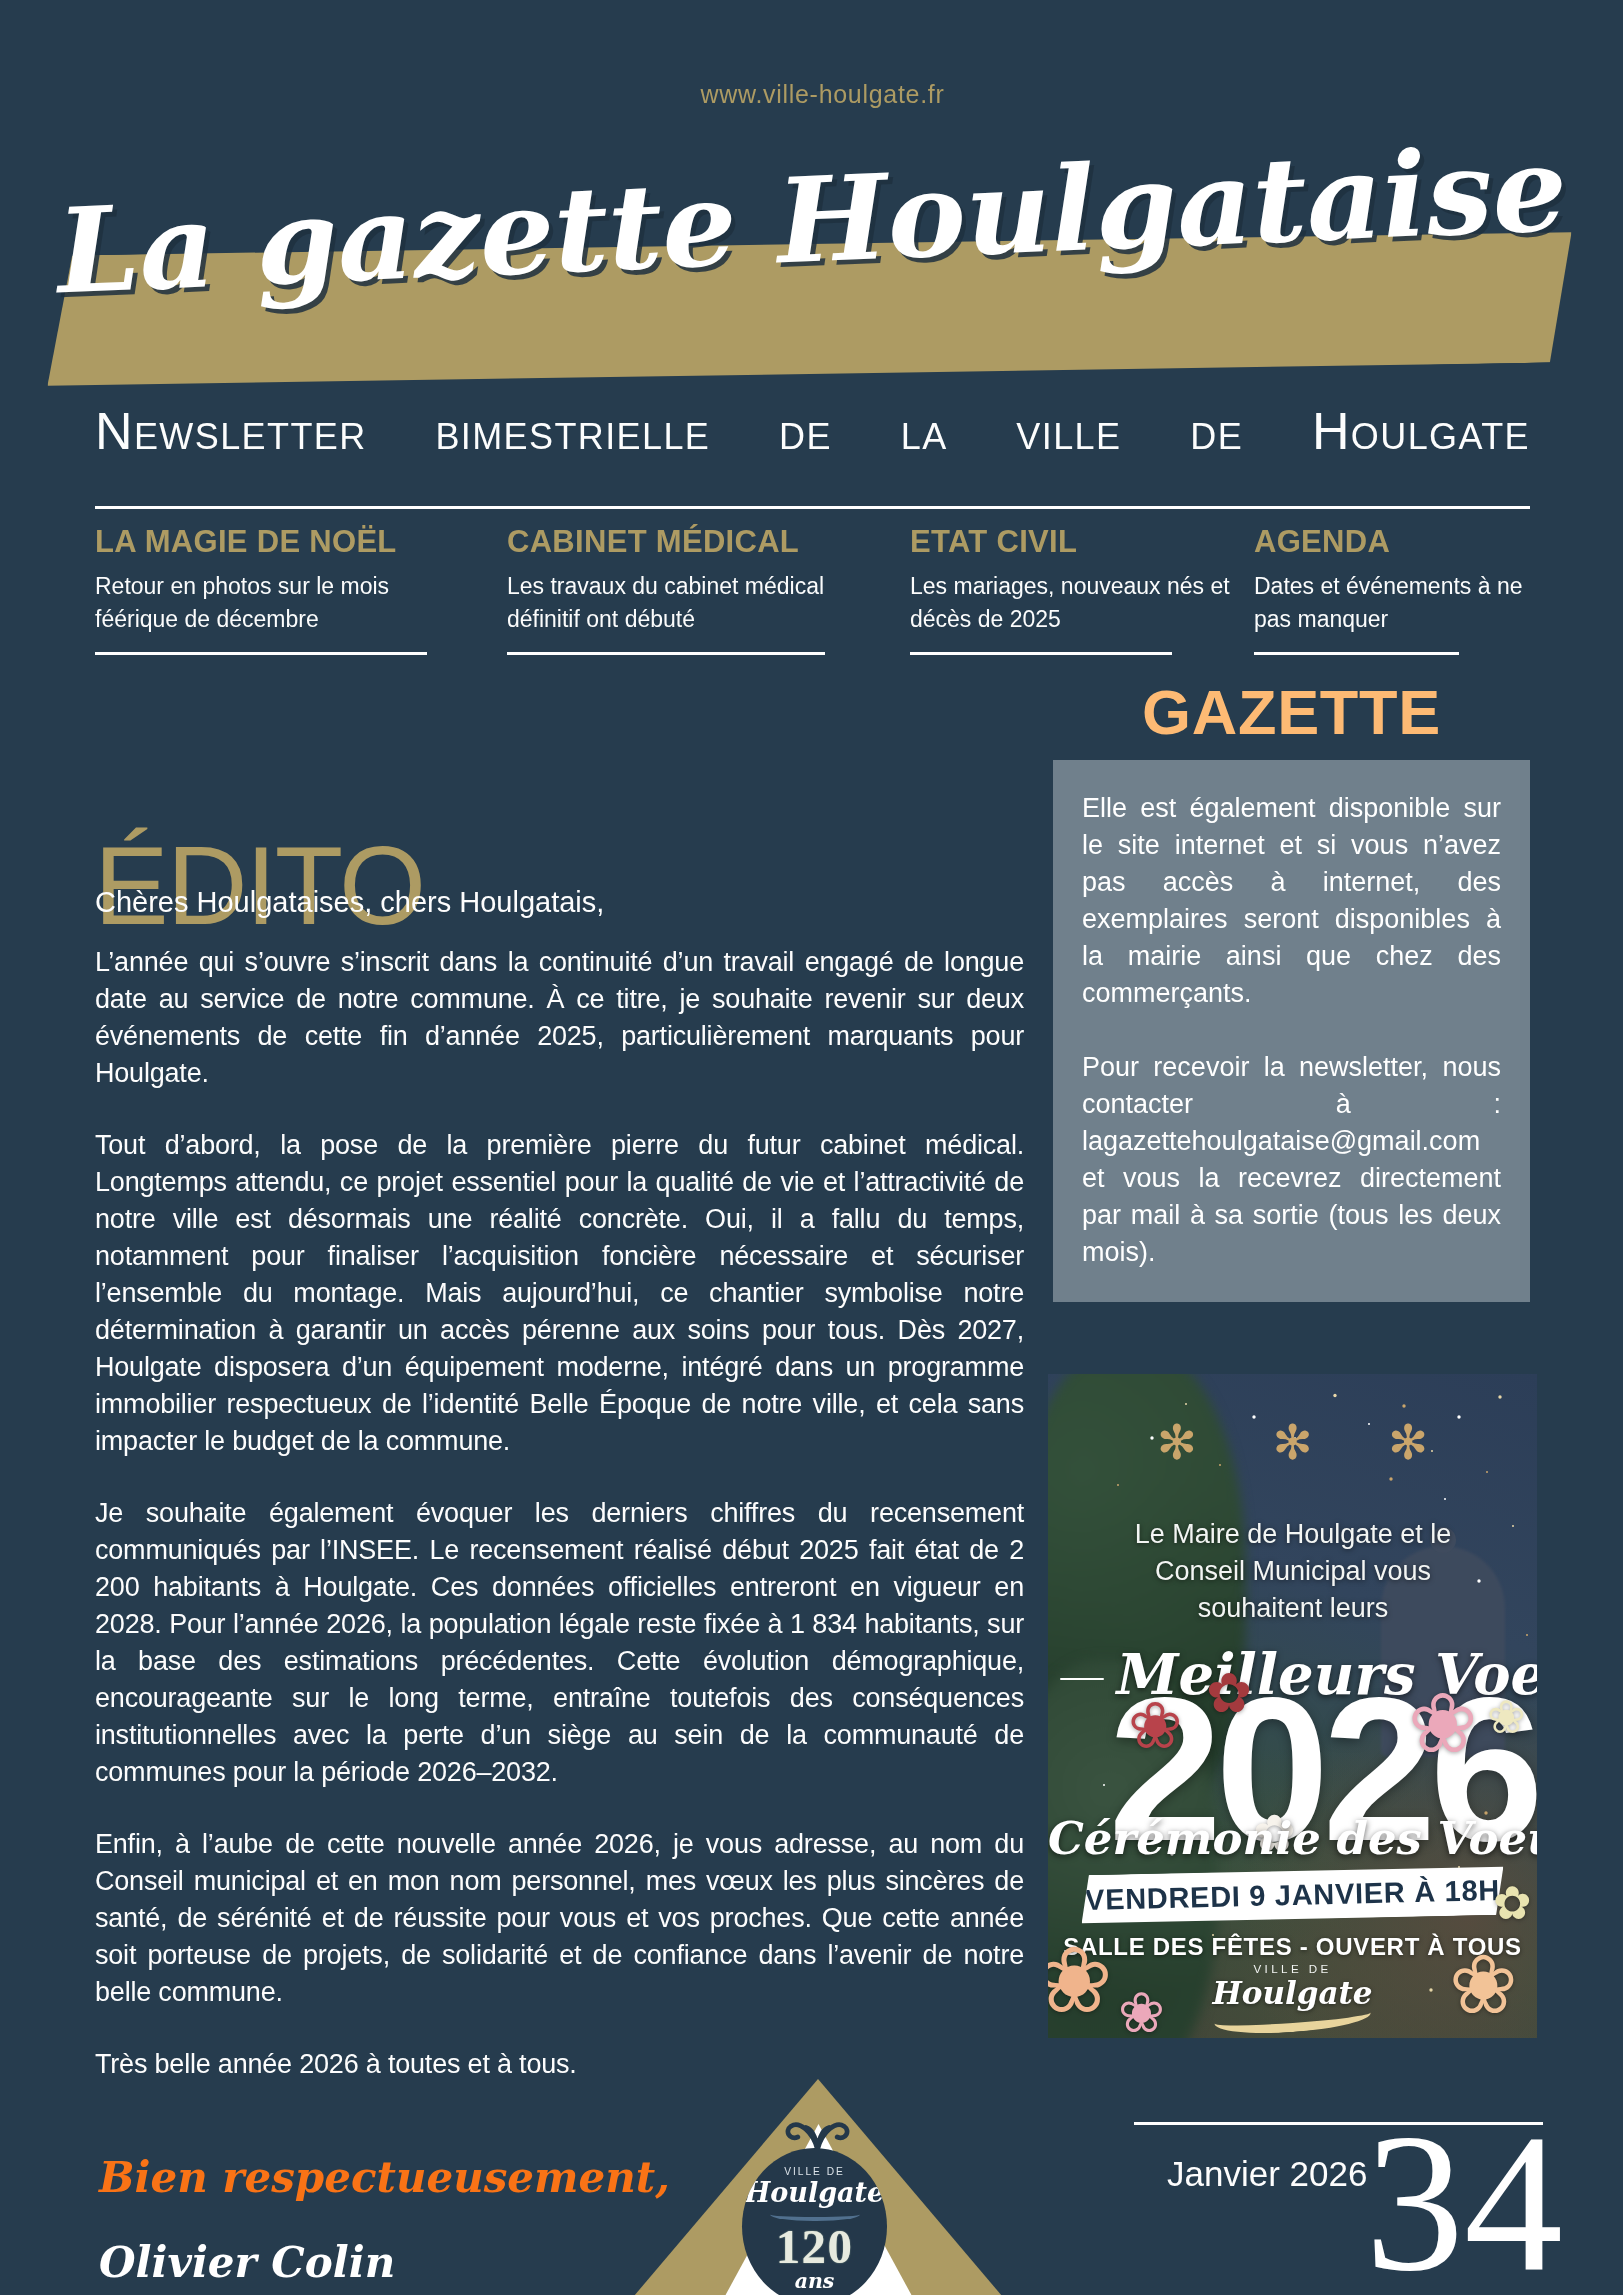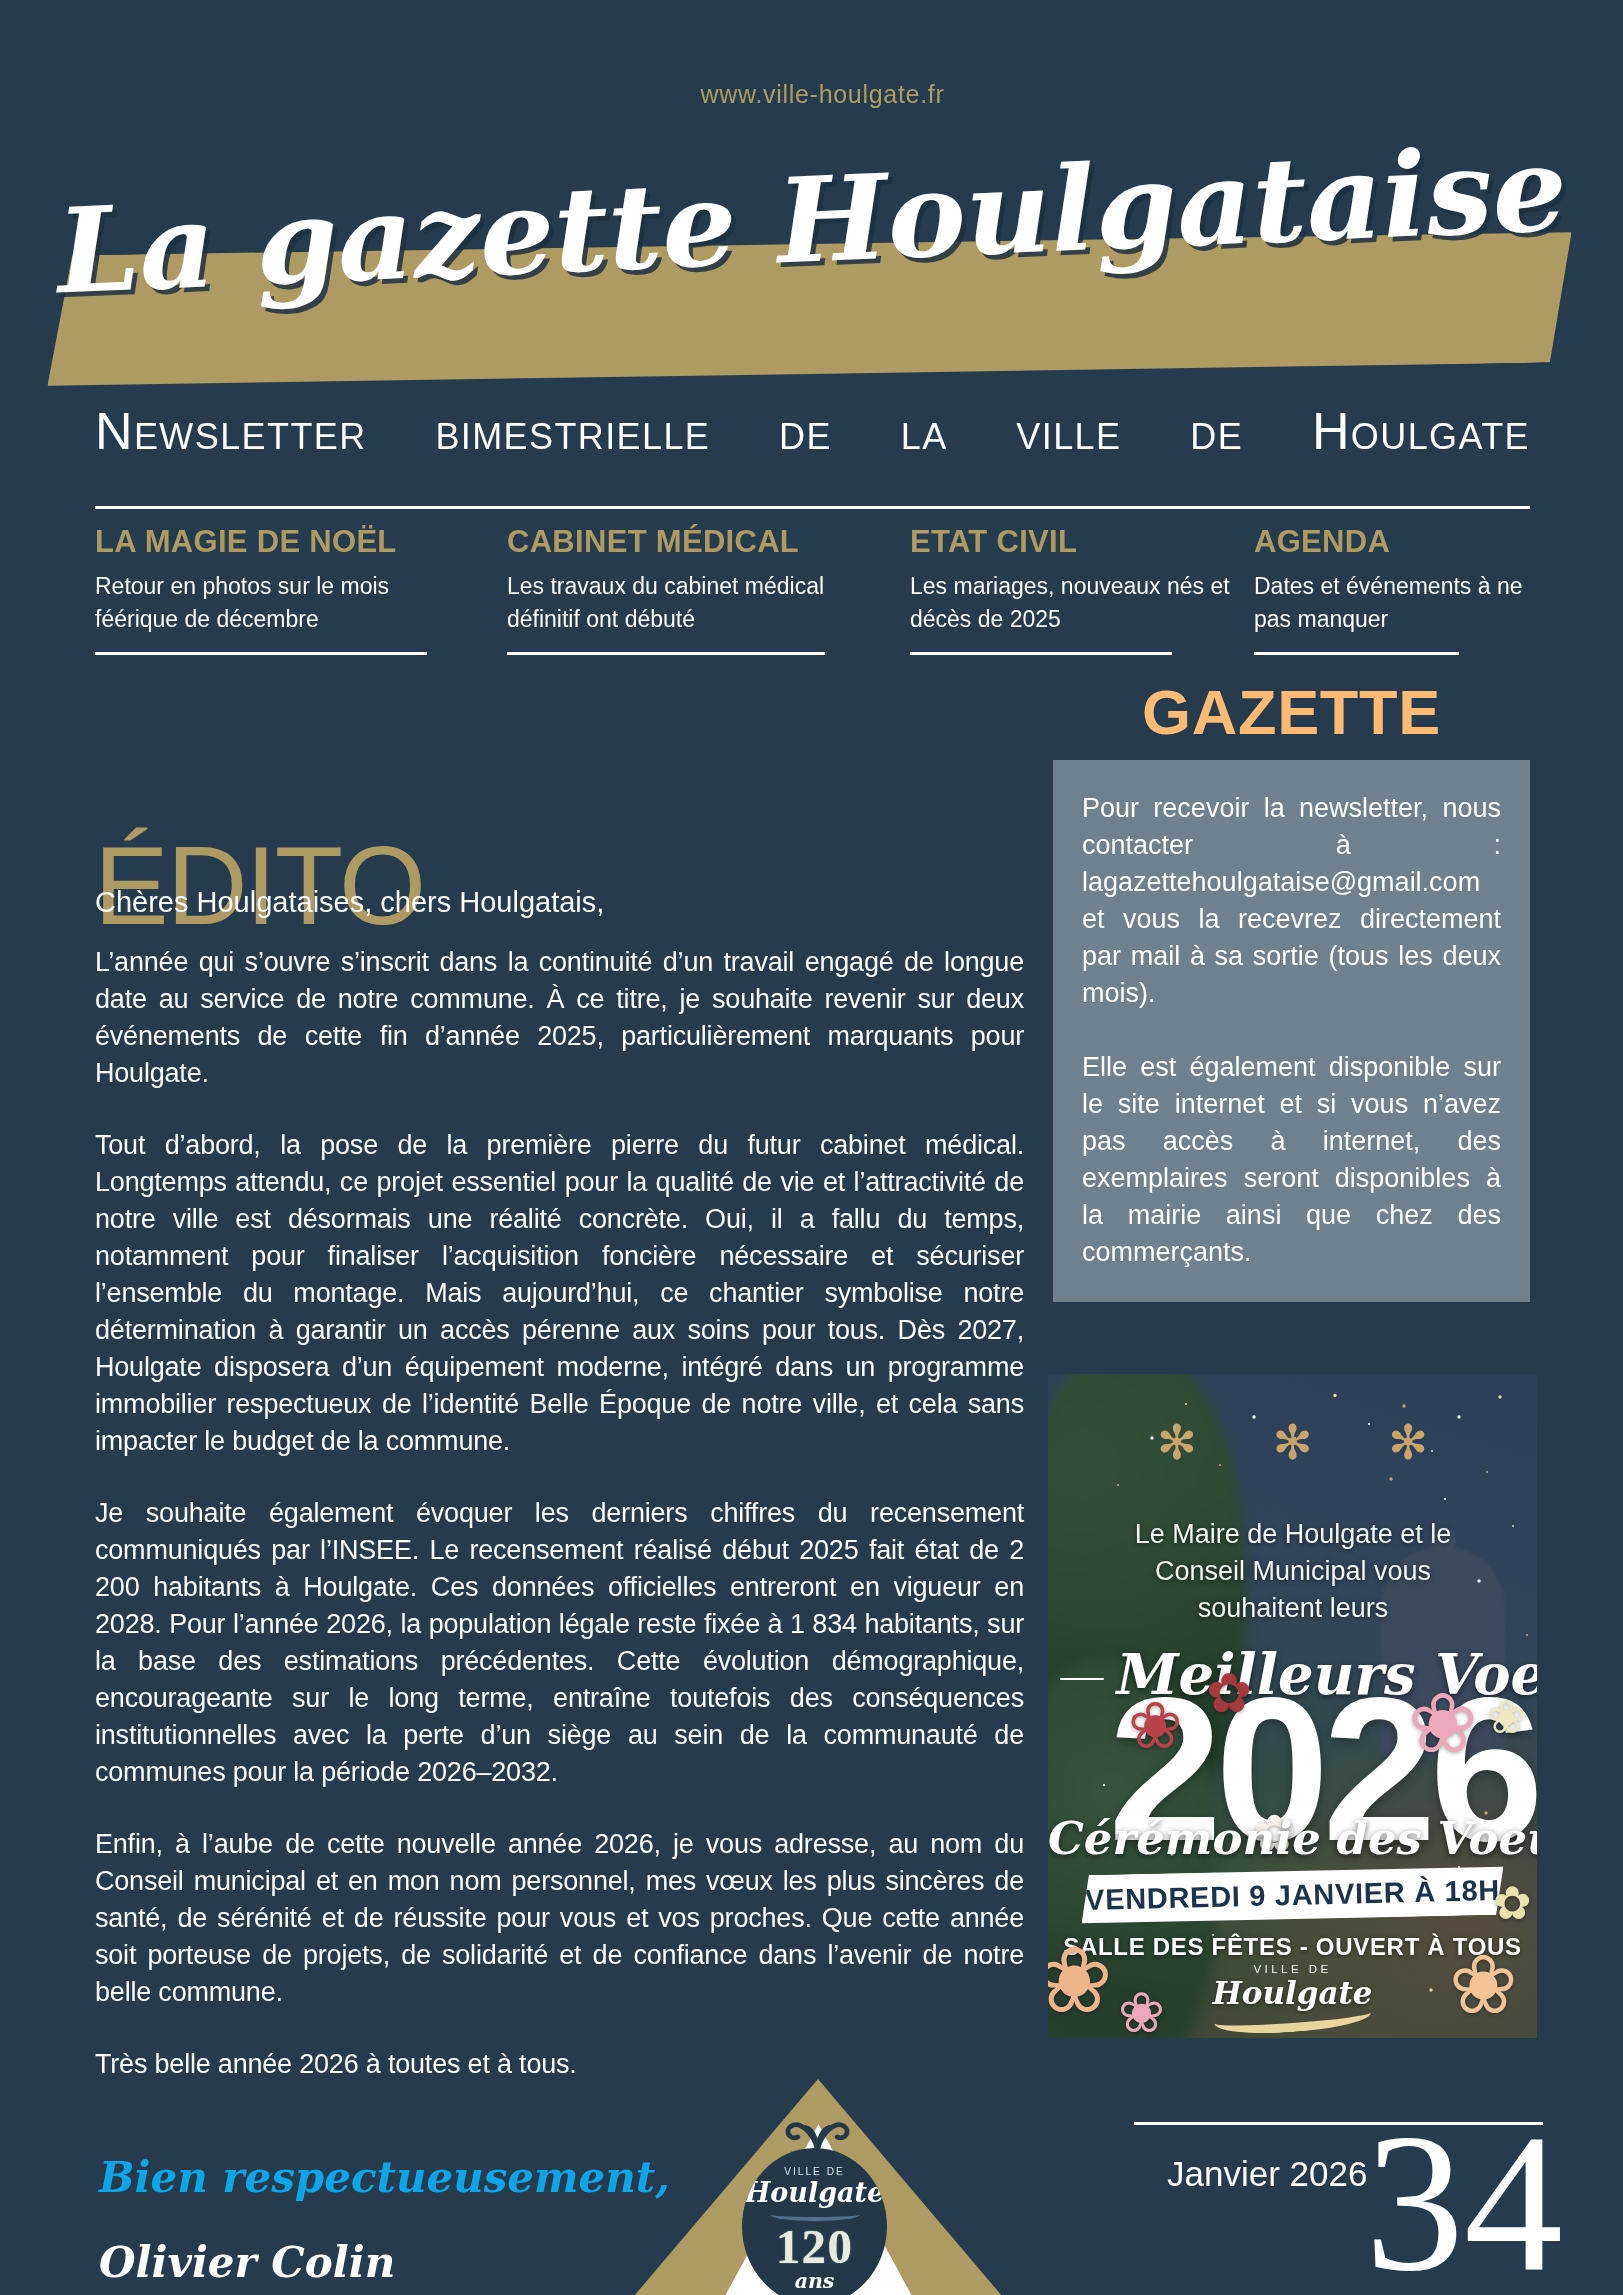--- a/index.html
+++ b/index.html
@@ -58,21 +58,21 @@
   .salutation{position:absolute;left:95px;top:886px;font-size:29px;color:#fdfdfd;}
   .edito-body{
     position:absolute;left:95px;top:944px;width:929px;
     font-size:27px;line-height:37px;color:#fdfdfd;text-align:justify;letter-spacing:-0.2px;
   }
   .edito-body p{margin:0 0 35px 0;}
   .edito-body p.closing{margin-bottom:0;}
   .signoff{
     position:absolute;left:99px;top:2153px;
     font-family:"DejaVu Serif", serif;font-style:italic;font-weight:700;
-    font-size:42px;color:#0ea5e9;
+    font-size:42px;color:#f97316;
   }
   .signature{
     position:absolute;left:99px;top:2238px;
     font-family:"DejaVu Serif", serif;font-style:italic;font-weight:700;
     font-size:42px;color:#fff;
   }
   
   .gazette-h{
     position:absolute;left:1053px;top:676px;width:477px;text-align:center;
     font-size:63px;font-weight:700;color:#fdba74;letter-spacing:0.7px;
@@ -261,22 +261,22 @@
   <p>Tout d’abord, la pose de la première pierre du futur cabinet médical. Longtemps attendu, ce projet essentiel pour la qualité de vie et l’attractivité de notre ville est désormais une réalité concrète. Oui, il a fallu du temps, notamment pour finaliser l’acquisition foncière nécessaire et sécuriser l’ensemble du montage. Mais aujourd’hui, ce chantier symbolise notre détermination à garantir un accès pérenne aux soins pour tous. Dès 2027, Houlgate disposera d’un équipement moderne, intégré dans un programme immobilier respectueux de l’identité Belle Époque de notre ville, et cela sans impacter le budget de la commune.</p>
   <p>Je souhaite également évoquer les derniers chiffres du recensement communiqués par l’INSEE. Le recensement réalisé début 2025 fait état de 2 200 habitants à Houlgate. Ces données officielles entreront en vigueur en 2028. Pour l’année 2026, la population légale reste fixée à 1 834 habitants, sur la base des estimations précédentes. Cette évolution démographique, encourageante sur le long terme, entraîne toutefois des conséquences institutionnelles avec la perte d’un siège au sein de la communauté de communes pour la période 2026–2032.</p>
   <p>Enfin, à l’aube de cette nouvelle année 2026, je vous adresse, au nom du Conseil municipal et en mon nom personnel, mes vœux les plus sincères de santé, de sérénité et de réussite pour vous et vos proches. Que cette année soit porteuse de projets, de solidarité et de confiance dans l’avenir de notre belle commune.</p>
   <p class="closing">Très belle année 2026 à toutes et à tous.</p>
 </div>
 <div class="signoff">Bien respectueusement,</div>
 <div class="signature">Olivier Colin</div>
 
 <div class="gazette-h">GAZETTE</div>
 <div class="gray-box">
+  <p>Elle est également disponible sur le site internet et si vous n’avez pas accès à internet, des exemplaires seront disponibles à la mairie ainsi que chez des commerçants.</p>
   <p>Pour recevoir la newsletter, nous contacter à : lagazettehoulgataise@gmail.com et vous la recevrez directement par mail à sa sortie (tous les deux mois).</p>
-  <p>Elle est également disponible sur le site internet et si vous n’avez pas accès à internet, des exemplaires seront disponibles à la mairie ainsi que chez des commerçants.</p>
 </div>
 
 <div class="poster">
   <div class="foliage"></div>
   <div class="foliage2"></div>
   <div class="dome"></div>
   <div class="dome-cap"></div>
   <div class="sparkles"></div>
   <div class="p-flowers">✻ ✻ ✻</div>
   <div class="p-intro">Le Maire de Houlgate et le Conseil Municipal vous souhaitent leurs</div>

